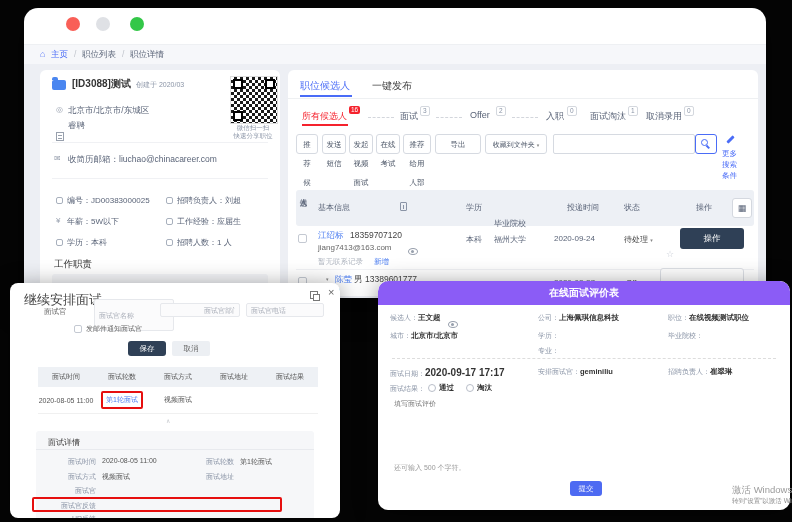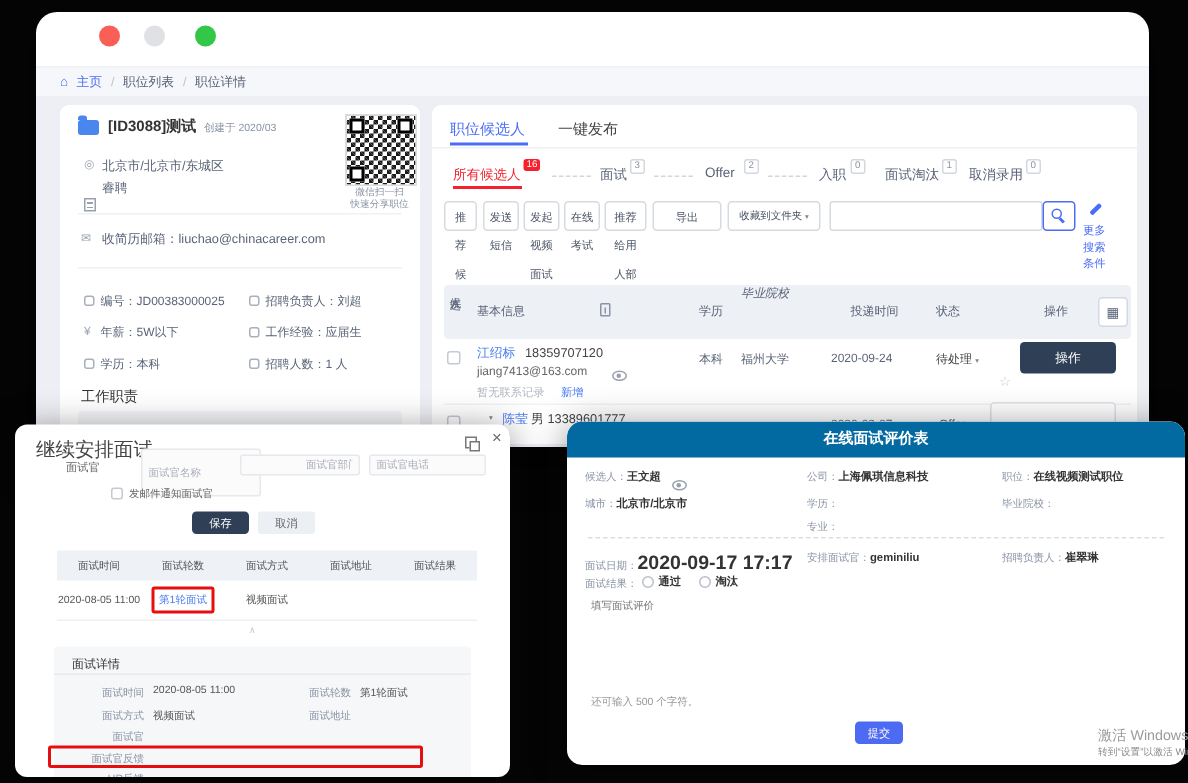--- a/index.html
+++ b/index.html
@@ -173,21 +173,21 @@
         </div>
         <div class="a pencil" style="left:438px;top:68px;"></div>
         <div class="a blue" style="left:433px;top:78px;width:17px;font-size:7.5px;line-height:11px;word-break:break-all;text-align:center;">更多搜索条件</div>
 
         
         <div class="a" style="left:8px;top:120px;width:458px;height:36px;background:#edf0f5;border-radius:3px;"></div>
         <span class="a vtext mid" style="left:10px;top:123px;font-size:7.5px;height:32px;">候选人</span>
         <span class="a t mid" style="left:30px;top:132px;font-size:8px;">基本信息</span>
         <div class="a doori" style="left:112px;top:132px;"></div>
         <span class="a t mid" style="left:178px;top:132px;font-size:8px;">学历</span>
-        <span class="a t mid" style="left:206px;top:120px;font-size:8px;font-style:italic;">毕业院校</span>
+        <span class="a t mid" style="left:206px;top:148px;font-size:8px;">毕业院校</span>
         <span class="a t mid" style="left:266px;top:132px;font-size:8px;margin-left:13px;">投递时间</span>
         <span class="a t mid" style="left:336px;top:132px;font-size:8px;">状态</span>
         <span class="a t mid" style="left:408px;top:132px;font-size:8px;">操作</span>
         <div class="a" style="left:444px;top:128px;width:20px;height:20px;background:#fff;border:1px solid #d4d8df;border-radius:3px;box-sizing:border-box;text-align:center;line-height:18px;font-size:9px;color:#5a6478;"><span>▦</span></div>
 
         
         <span class="a cb" style="left:10px;top:164px;"></span>
         <span class="a t" style="left:30px;top:160px;font-size:8.5px;color:#4a7cf0;">江绍标</span>
         <span class="a t dark" style="left:62px;top:160px;font-size:8.5px;">18359707120</span>
         <span class="a eye" style="left:120px;top:162px;"></span>
@@ -266,35 +266,35 @@
     <span class="a lbl" style="left:172px;top:189px;width:52px;text-align:right;font-size:7px;">面试地址</span>
 
     <span class="a lbl" style="left:34px;top:203px;width:52px;text-align:right;font-size:7px;">面试官</span>
 
     <div class="a redbox" style="left:22px;top:214px;width:250px;height:15px;"></div>
     <span class="a lbl" style="left:30px;top:218px;width:56px;text-align:right;font-size:7px;">面试官反馈</span>
     <span class="a lbl" style="left:34px;top:231px;width:52px;text-align:right;font-size:7px;">HR反馈</span>
   </div>
 
   <div class="a modal" style="left:378px;top:281px;width:412px;height:229px;border-radius:10px;">
-    <div class="a" style="left:0;top:0;width:412px;height:24px;background:#0369a1;border-radius:10px 10px 0 0;text-align:center;line-height:24px;font-size:10px;font-weight:bold;color:#fff;"><span>在线面试评价表</span></div>
+    <div class="a" style="left:0;top:0;width:412px;height:24px;background:#8b5cf6;border-radius:10px 10px 0 0;text-align:center;line-height:24px;font-size:10px;font-weight:bold;color:#fff;"><span>在线面试评价表</span></div>
 
     <div class="a t" style="left:12px;top:32px;font-size:7px;"><span class="lbl">候选人：</span><b style="color:#333;font-size:7.5px;">王文超</b></div>
     <span class="a eye" style="left:70px;top:33px;"></span>
     <div class="a t" style="left:160px;top:32px;font-size:7px;"><span class="lbl">公司：</span><b style="color:#333;font-size:7.5px;">上海佩琪信息科技</b></div>
     <div class="a t" style="left:290px;top:32px;font-size:7px;"><span class="lbl">职位：</span><b style="color:#333;font-size:7.5px;">在线视频测试职位</b></div>
 
     <div class="a t" style="left:12px;top:50px;font-size:7px;"><span class="lbl">城市：</span><b style="color:#333;font-size:7.5px;">北京市/北京市</b></div>
     <div class="a t lbl" style="left:160px;top:50px;font-size:7px;">学历：</div>
     <div class="a t lbl" style="left:290px;top:50px;font-size:7px;">毕业院校：</div>
     <div class="a t lbl" style="left:160px;top:65px;font-size:7px;">专业：</div>
 
     <div class="a" style="left:14px;top:77px;width:384px;height:0;border-top:1px dashed #ddd;"></div>
 
-    <div class="a t" style="left:12px;top:86px;font-size:7px;"><span class="lbl">面试日期：</span><b style="color:#333;font-size:13px;">2020-09-17 17:17</b></div>
+    <div class="a t" style="left:12px;top:86px;font-size:7px;"><span class="lbl">面试日期：</span><b style="color:#333;font-size:10px;">2020-09-17 17:17</b></div>
     <div class="a t" style="left:160px;top:86px;font-size:7px;"><span class="lbl">安排面试官：</span><b style="color:#333;font-size:7.5px;">geminiliu</b></div>
     <div class="a t" style="left:290px;top:86px;font-size:7px;"><span class="lbl">招聘负责人：</span><b style="color:#333;font-size:7.5px;">崔翠琳</b></div>
 
     <div class="a t lbl" style="left:12px;top:103px;font-size:7px;">面试结果：</div>
     <span class="a radio" style="left:50px;top:103px;"></span>
     <span class="a t" style="left:61px;top:102px;font-size:7.5px;font-weight:bold;color:#333;">通过</span>
     <span class="a radio" style="left:88px;top:103px;"></span>
     <span class="a t" style="left:99px;top:102px;font-size:7.5px;font-weight:bold;color:#333;">淘汰</span>
 
     <div class="a t" style="left:16px;top:118px;font-size:7px;color:#777;">填写面试评价</div>

